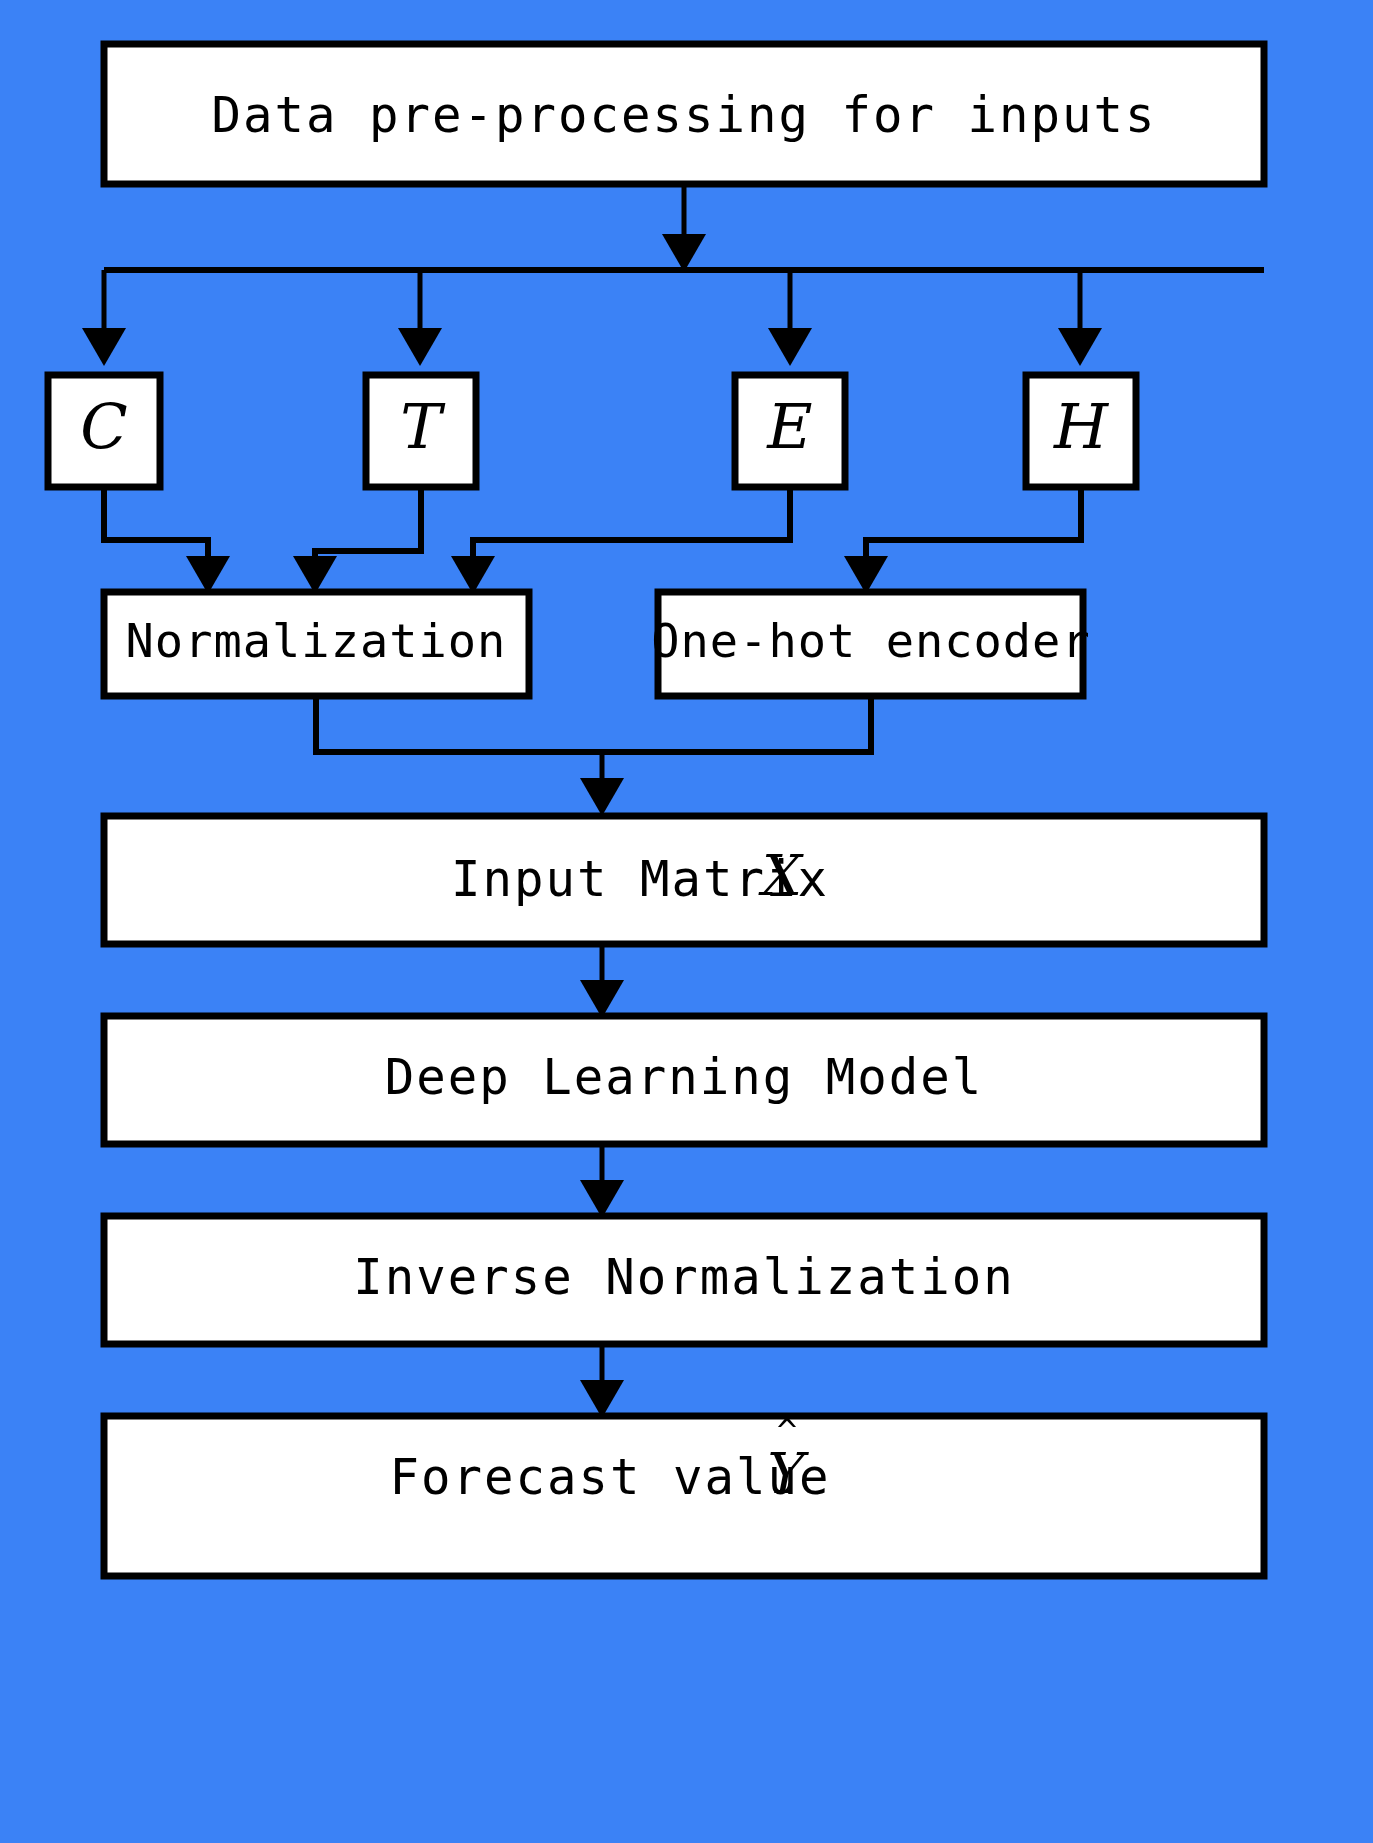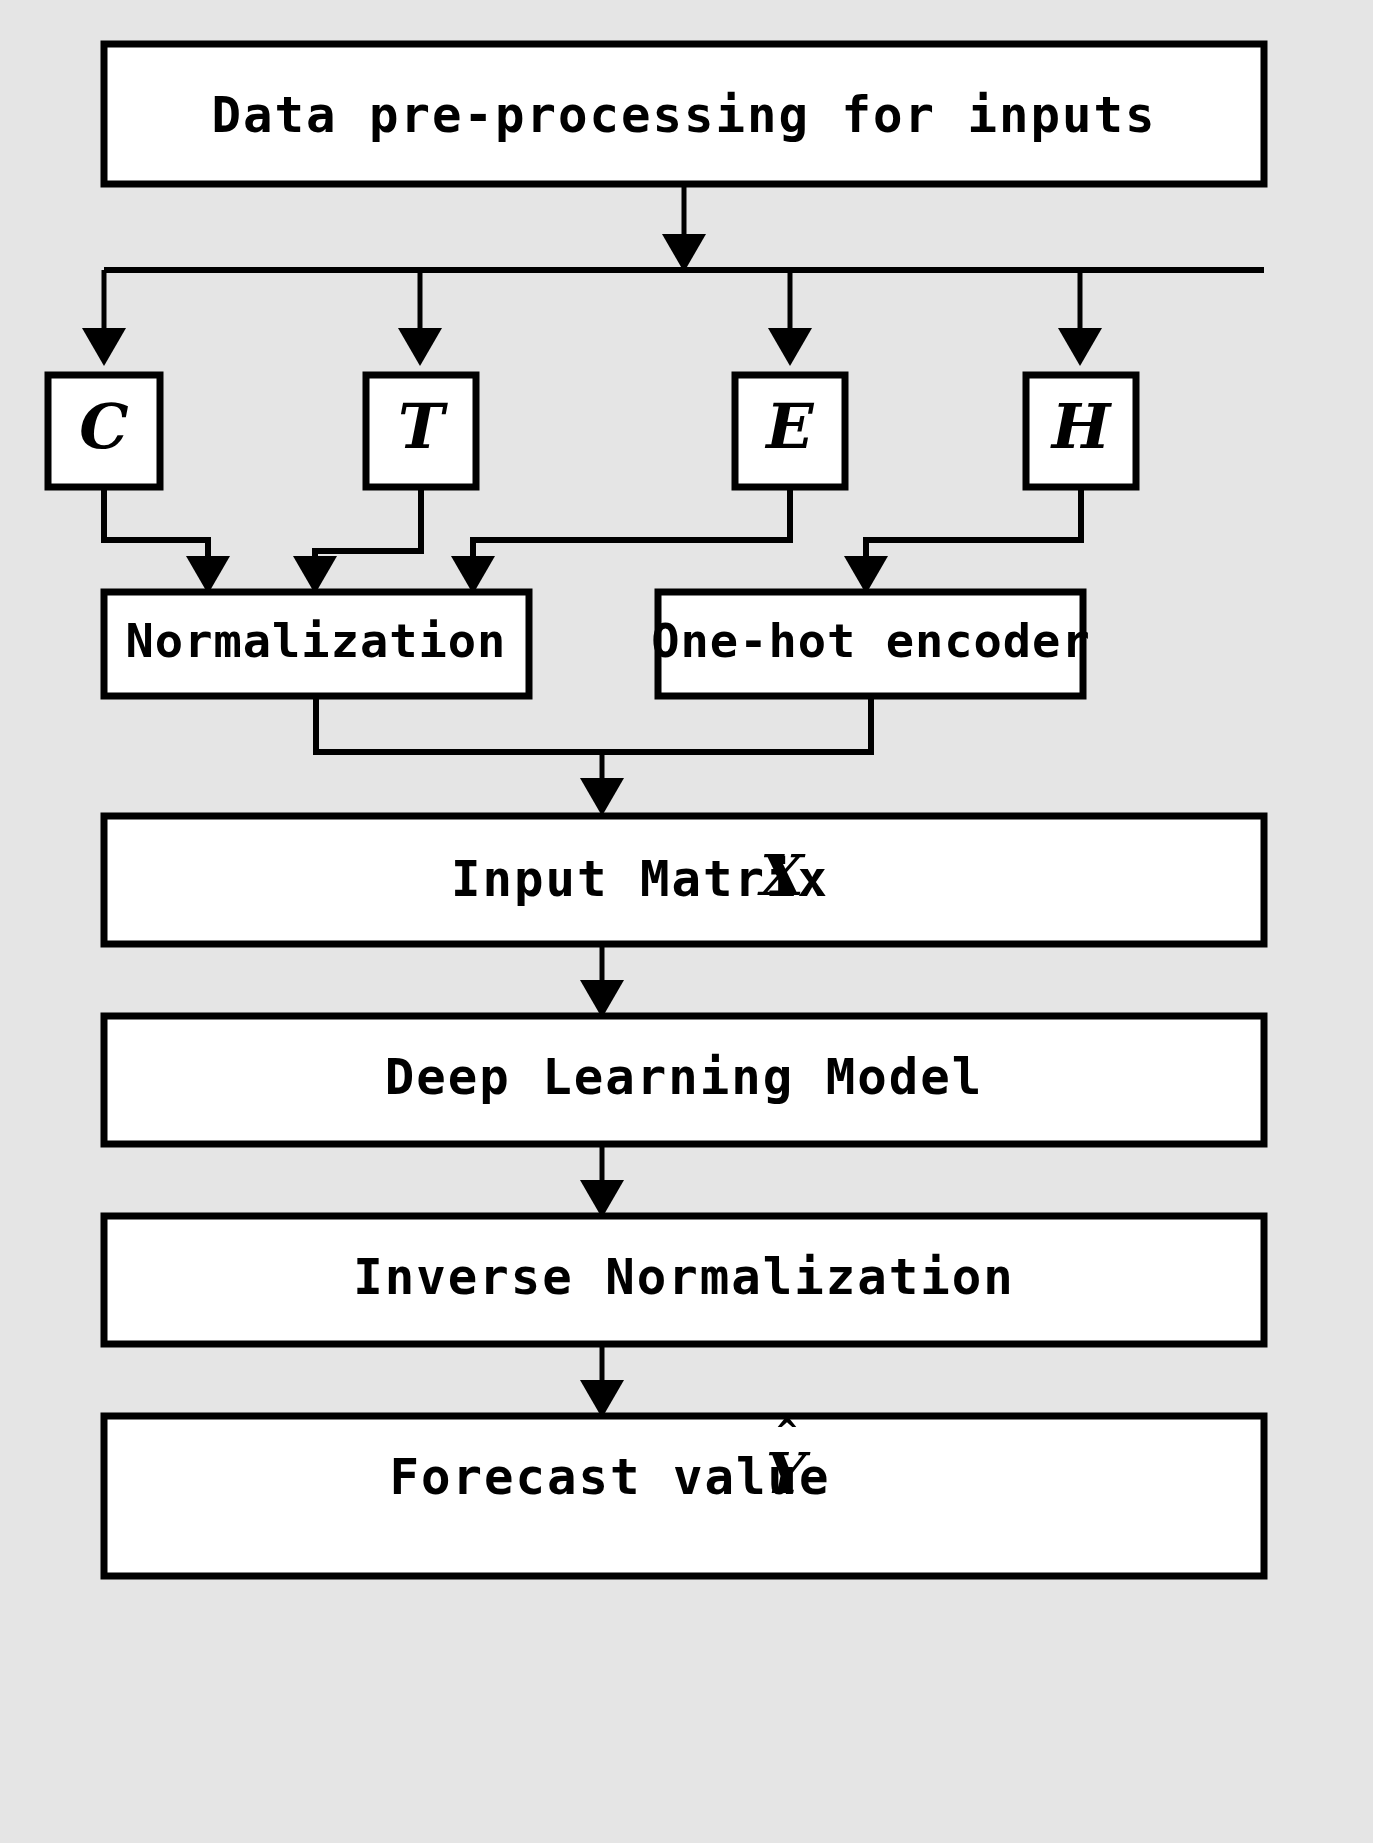--- a/index.html
+++ b/index.html
@@ -10,22 +10,21 @@
   body {
     width: 1373px;
     height: 1843px;
     overflow: hidden;
     font-family: "DejaVu Sans Mono", monospace;
   }
   #diagram-root {
     position: relative;
     width: 1373px;
     height: 1843px;
-    background: #e5e5e5;
-    font-weight: bold;
+    background: #3b82f6;
   }
   svg.flow {
     position: absolute;
     top: 0;
     left: 0;
     width: 1373px;
     height: 1843px;
     display: block;
   }
   .box-rect {

